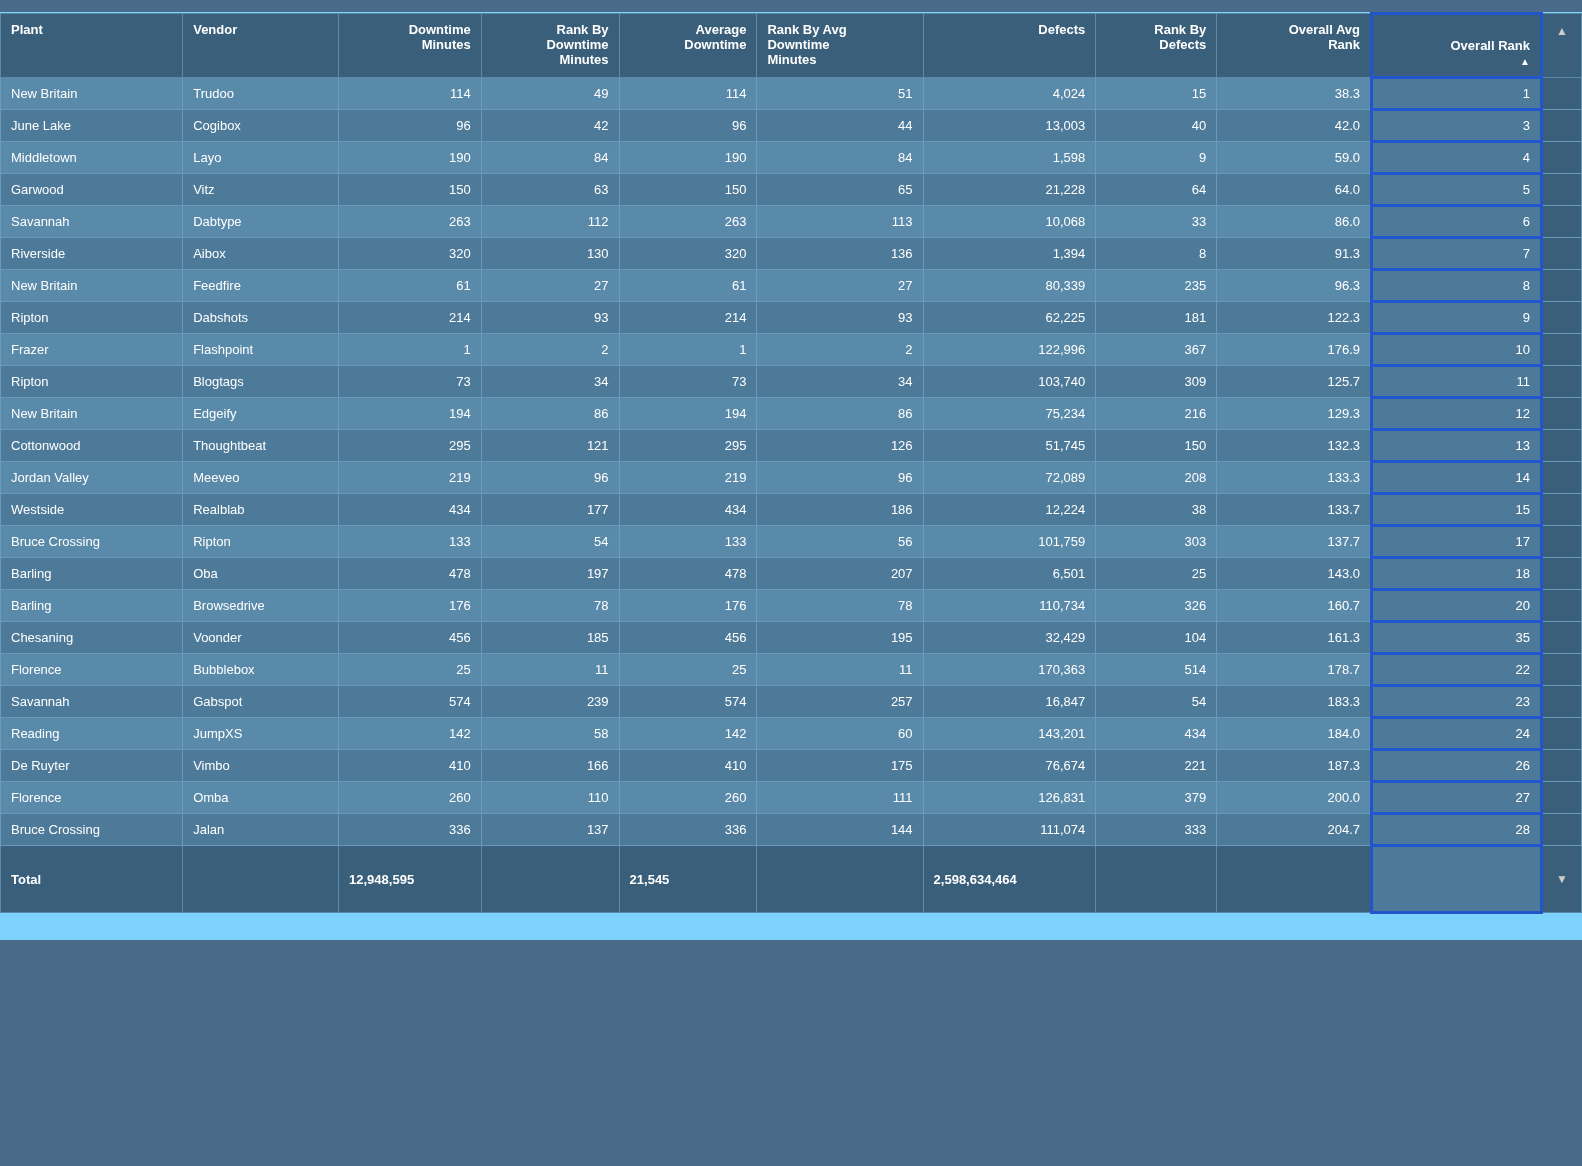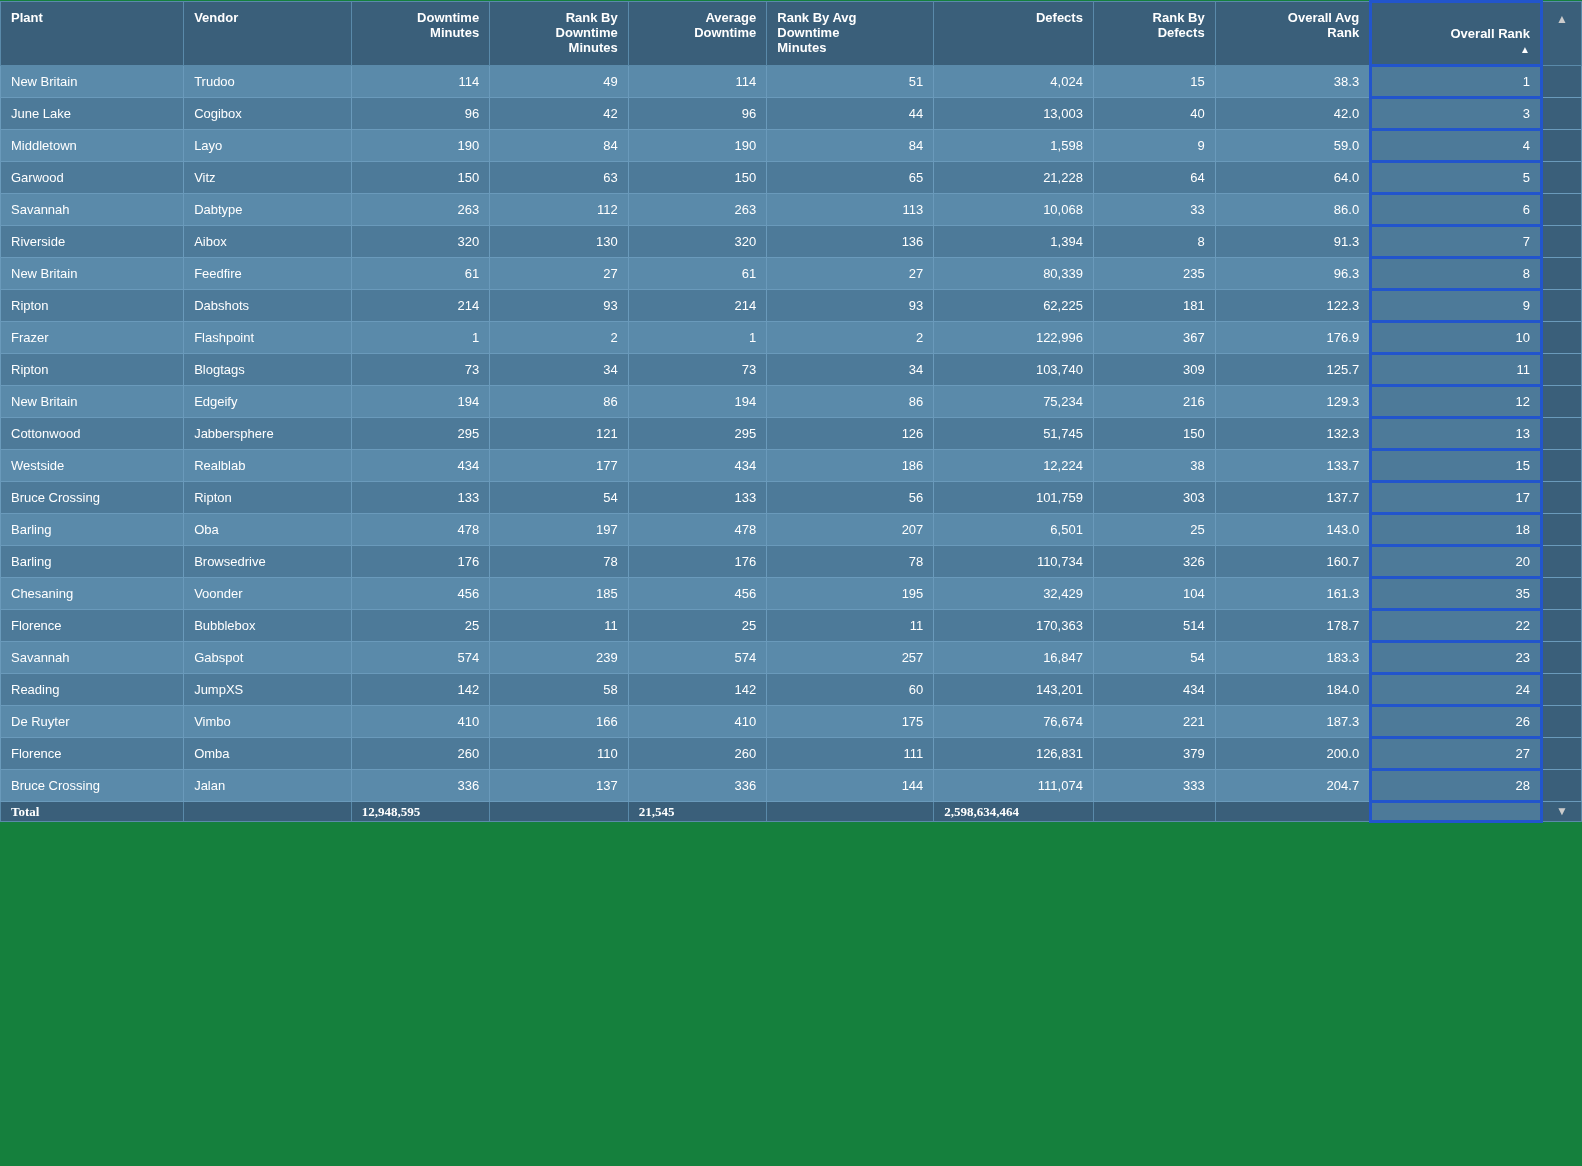--- a/index.html
+++ b/index.html
@@ -3,24 +3,25 @@
   <meta charset="utf-8">
   <style>
     * { box-sizing: border-box; margin: 0; padding: 0; }
     body {
       background: #4a6a8a;
       font-family: Arial, sans-serif;
       font-size: 13px;
     }
     .table-container {
       width: 1582px;
-      height: 1166px;
+      height: 928px;
       overflow: hidden;
       position: relative;
-      background: #15803d;
+      background: #7dd3fc;
+      margin-top: 12px;
     }
     table {
       width: 100%;
       border-collapse: collapse;
     }
     thead tr {
       background: #3a5f7a;
     }
     thead th {
       color: #ffffff;
@@ -48,24 +49,23 @@
     }
     tbody td.num {
       text-align: right;
     }
     tfoot tr {
       background: #3a5f7a;
     }
     tfoot td {
       color: #ffffff;
       font-weight: bold;
-      padding: 0 10px;
+      padding: 24px 10px;
       border: 1px solid #5a8aaa;
       font-size: 13px;
-      font-family: Liberation Serif, serif;
     }
     tfoot td.num {
       text-align: left;
     }
     .overall-rank-col {
       border: 3px solid #2255cc !important;
       background: #4d7a99;
     }
     thead th.overall-rank-col {
       background: #3a5f7a;
@@ -263,29 +263,42 @@
           <td class="num">194</td>
           <td class="num">86</td>
           <td class="num">75,234</td>
           <td class="num">216</td>
           <td class="num">129.3</td>
           <td class="num overall-rank-col">12</td>
           <td class="scrollbar-col"></td>
         </tr>
         <tr>
           <td>Cottonwood</td>
-          <td>Jabbersphere</td>
+          <td>Thoughtbeat</td>
           <td class="num">295</td>
           <td class="num">121</td>
           <td class="num">295</td>
           <td class="num">126</td>
           <td class="num">51,745</td>
           <td class="num">150</td>
           <td class="num">132.3</td>
           <td class="num overall-rank-col">13</td>
+          <td class="scrollbar-col"></td>
+        </tr>
+        <tr>
+          <td>Jordan Valley</td>
+          <td>Meeveo</td>
+          <td class="num">219</td>
+          <td class="num">96</td>
+          <td class="num">219</td>
+          <td class="num">96</td>
+          <td class="num">72,089</td>
+          <td class="num">208</td>
+          <td class="num">133.3</td>
+          <td class="num overall-rank-col">14</td>
           <td class="scrollbar-col"></td>
         </tr>
         <tr>
           <td>Westside</td>
           <td>Realblab</td>
           <td class="num">434</td>
           <td class="num">177</td>
           <td class="num">434</td>
           <td class="num">186</td>
           <td class="num">12,224</td>

